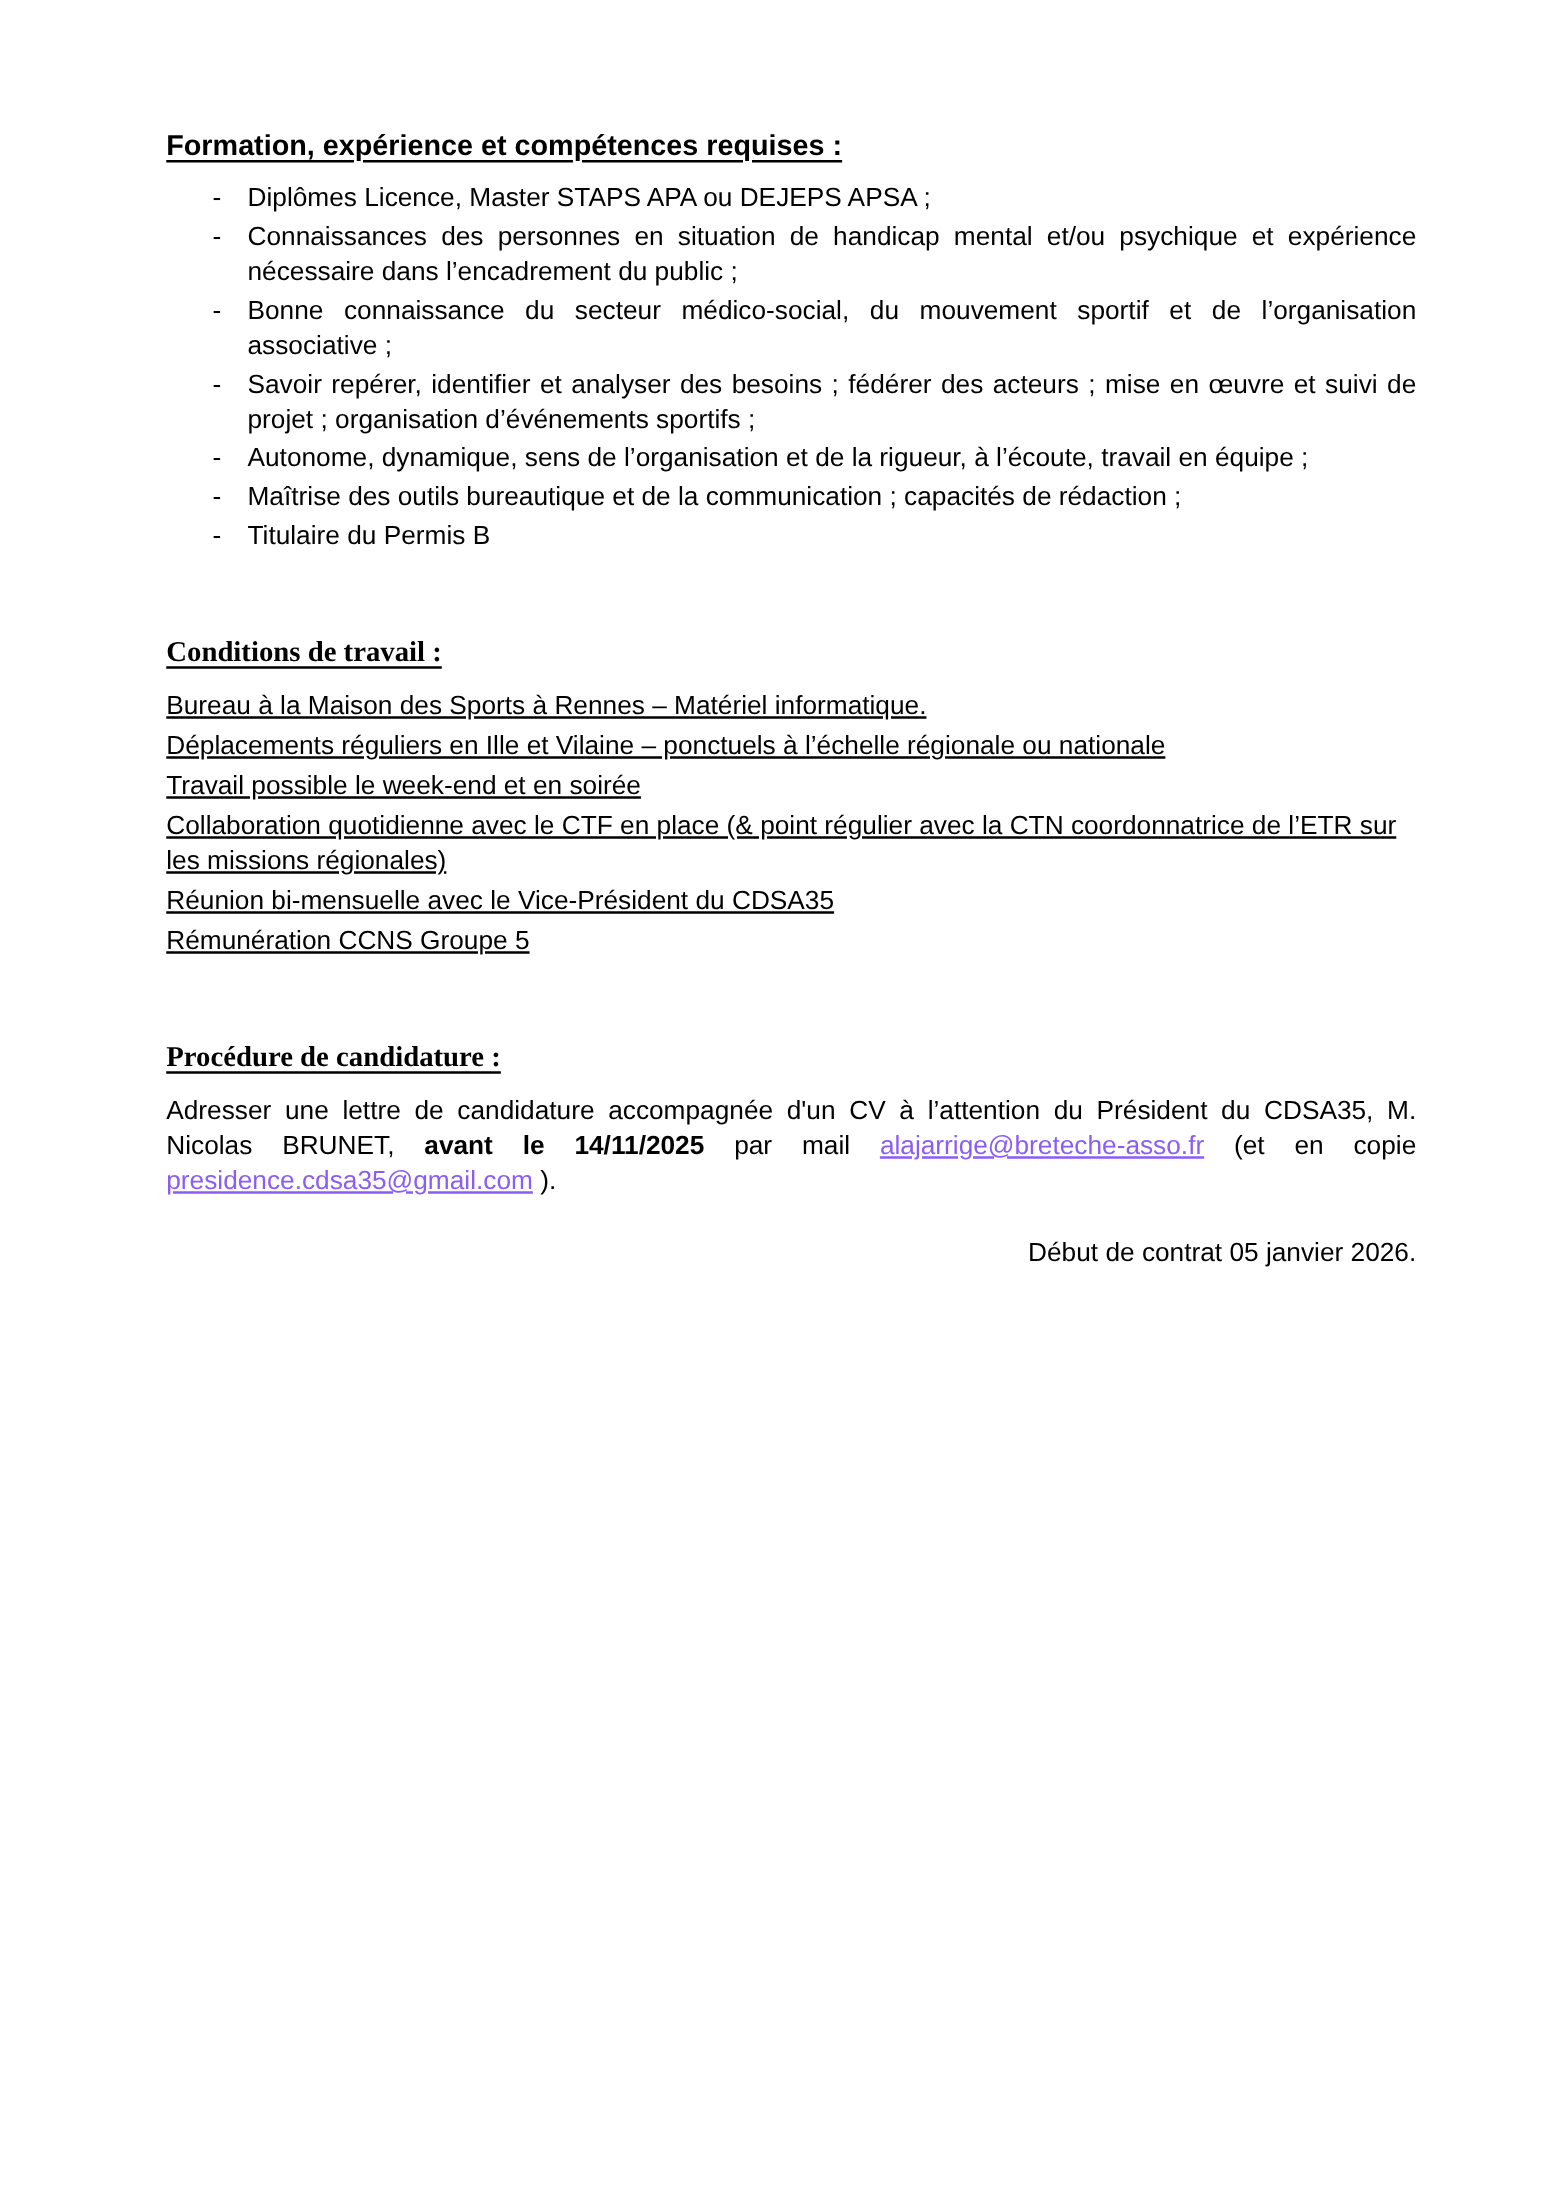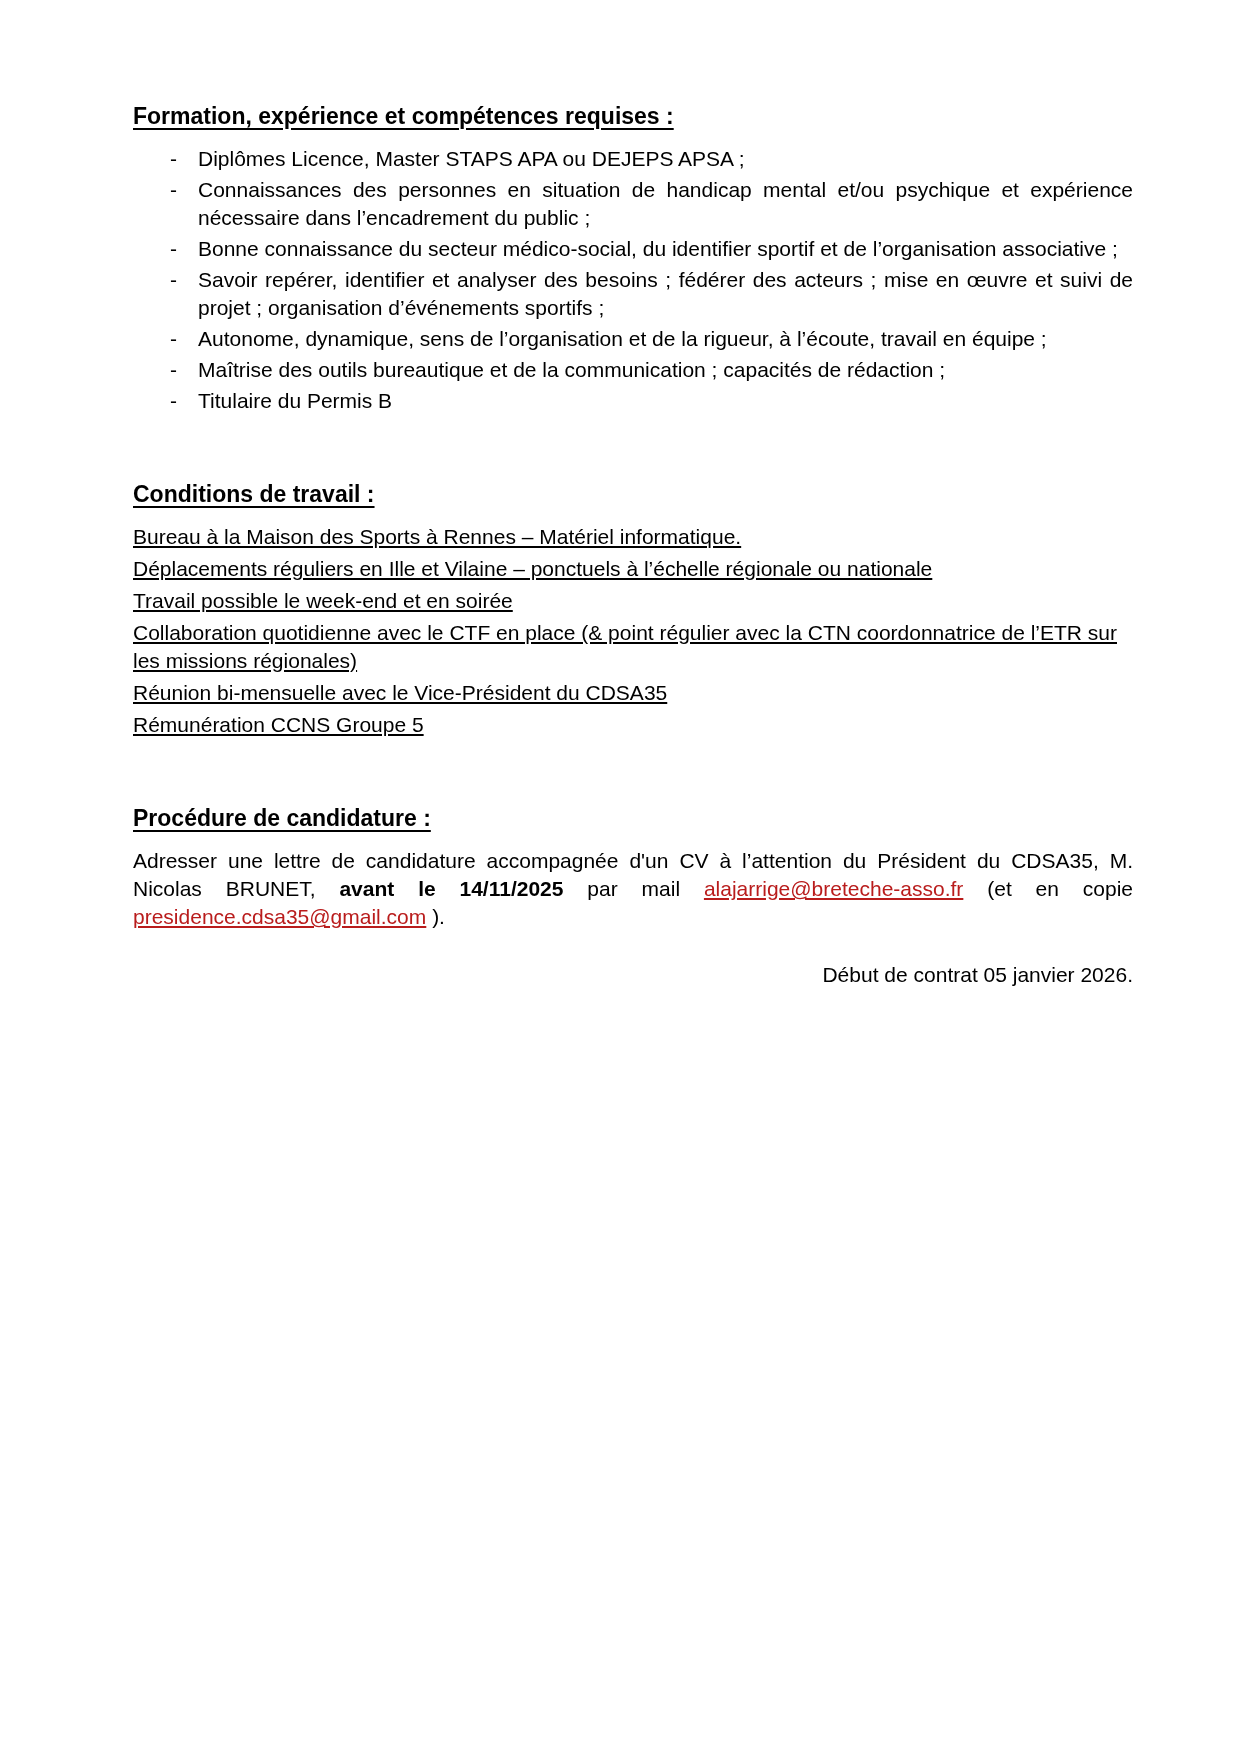--- a/index.html
+++ b/index.html
@@ -27,20 +27,21 @@
     font-size: 23px;
     font-weight: bold;
     line-height: 30px;
     margin: 0 0 14px 0;
     text-decoration: underline;
     text-decoration-thickness: 2px;
     text-underline-offset: 4px;
   }
   .section-heading.spaced {
     margin-top: 64px;
+    font-family: Liberation Serif, serif;
   }
   ul.req-list {
     list-style: none;
     margin: 0;
     padding: 0;
     text-align: justify;
   }
   ul.req-list li {
     position: relative;
     padding-left: 65px;
@@ -59,40 +60,40 @@
   }
   p.application {
     margin: 0;
     text-align: justify;
   }
   .deadline {
     font-weight: bold;
     color: #000000;
   }
   a.email-link {
-    color: #b91c1c;
+    color: #8b5cf6;
     text-decoration: underline;
     cursor: pointer;
   }
   p.contract-start {
     margin: 30px 0 0 0;
     text-align: right;
   }
 </style>
 </head>
 <body>
 
 <div class="page">
 
   <section>
     <h2 class="section-heading">Formation, expérience et compétences requises :</h2>
     <ul class="req-list">
       <li>Diplômes Licence, Master STAPS APA ou DEJEPS APSA ;</li>
       <li>Connaissances des personnes en situation de handicap mental et/ou psychique et expérience nécessaire dans l’encadrement du public ;</li>
-      <li>Bonne connaissance du secteur médico-social, du identifier sportif et de l’organisation associative ;</li>
+      <li>Bonne connaissance du secteur médico-social, du mouvement sportif et de l’organisation associative ;</li>
       <li>Savoir repérer, identifier et analyser des besoins ; fédérer des acteurs ; mise en œuvre et suivi de projet ; organisation d’événements sportifs ;</li>
       <li>Autonome, dynamique, sens de l’organisation et de la rigueur, à l’écoute, travail en équipe ;</li>
       <li>Maîtrise des outils bureautique et de la communication ; capacités de rédaction ;</li>
       <li>Titulaire du Permis B</li>
     </ul>
   </section>
 
   <section>
     <h2 class="section-heading spaced">Conditions de travail :</h2>
     <div class="cond-paragraphs">

